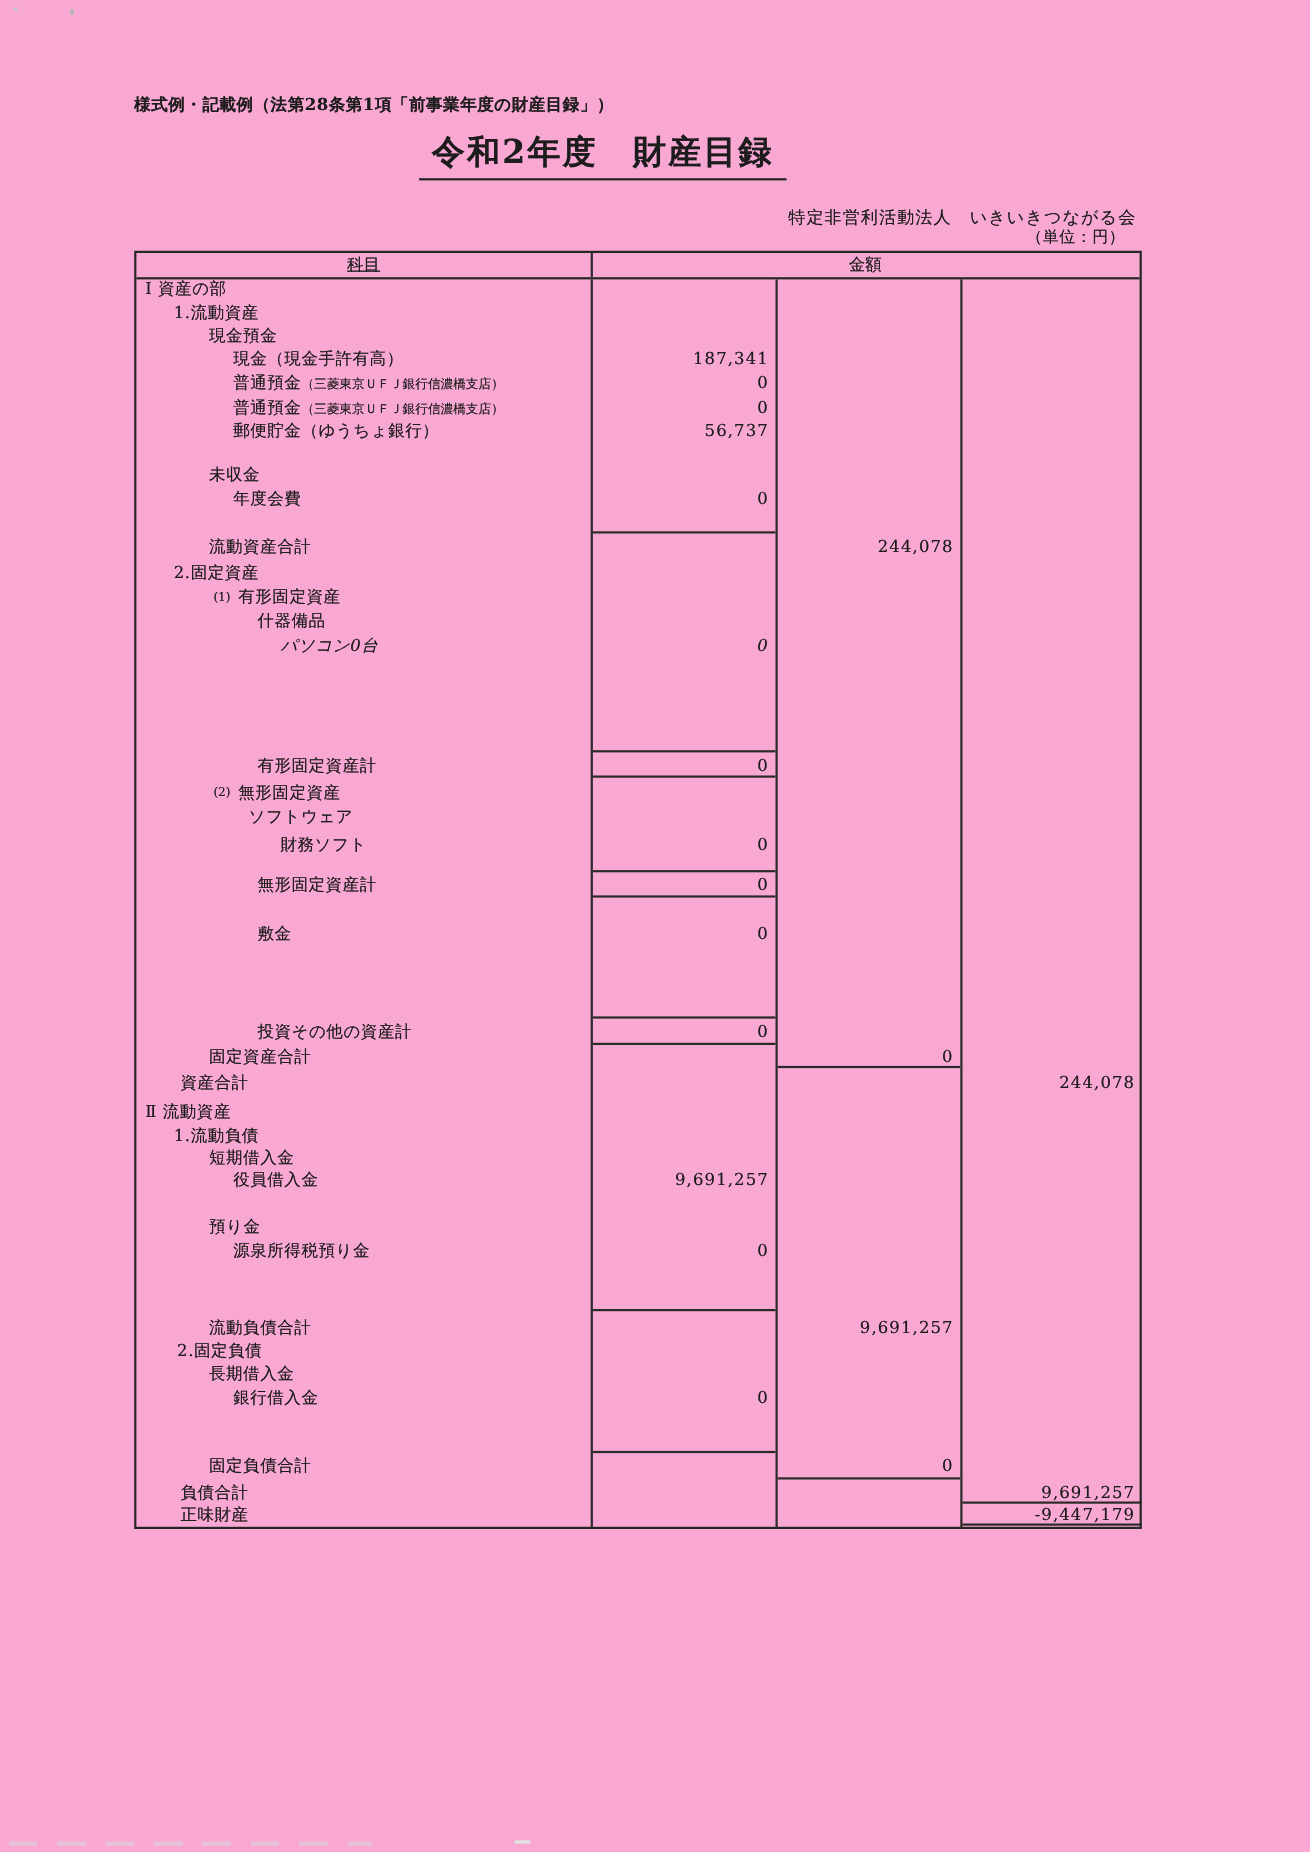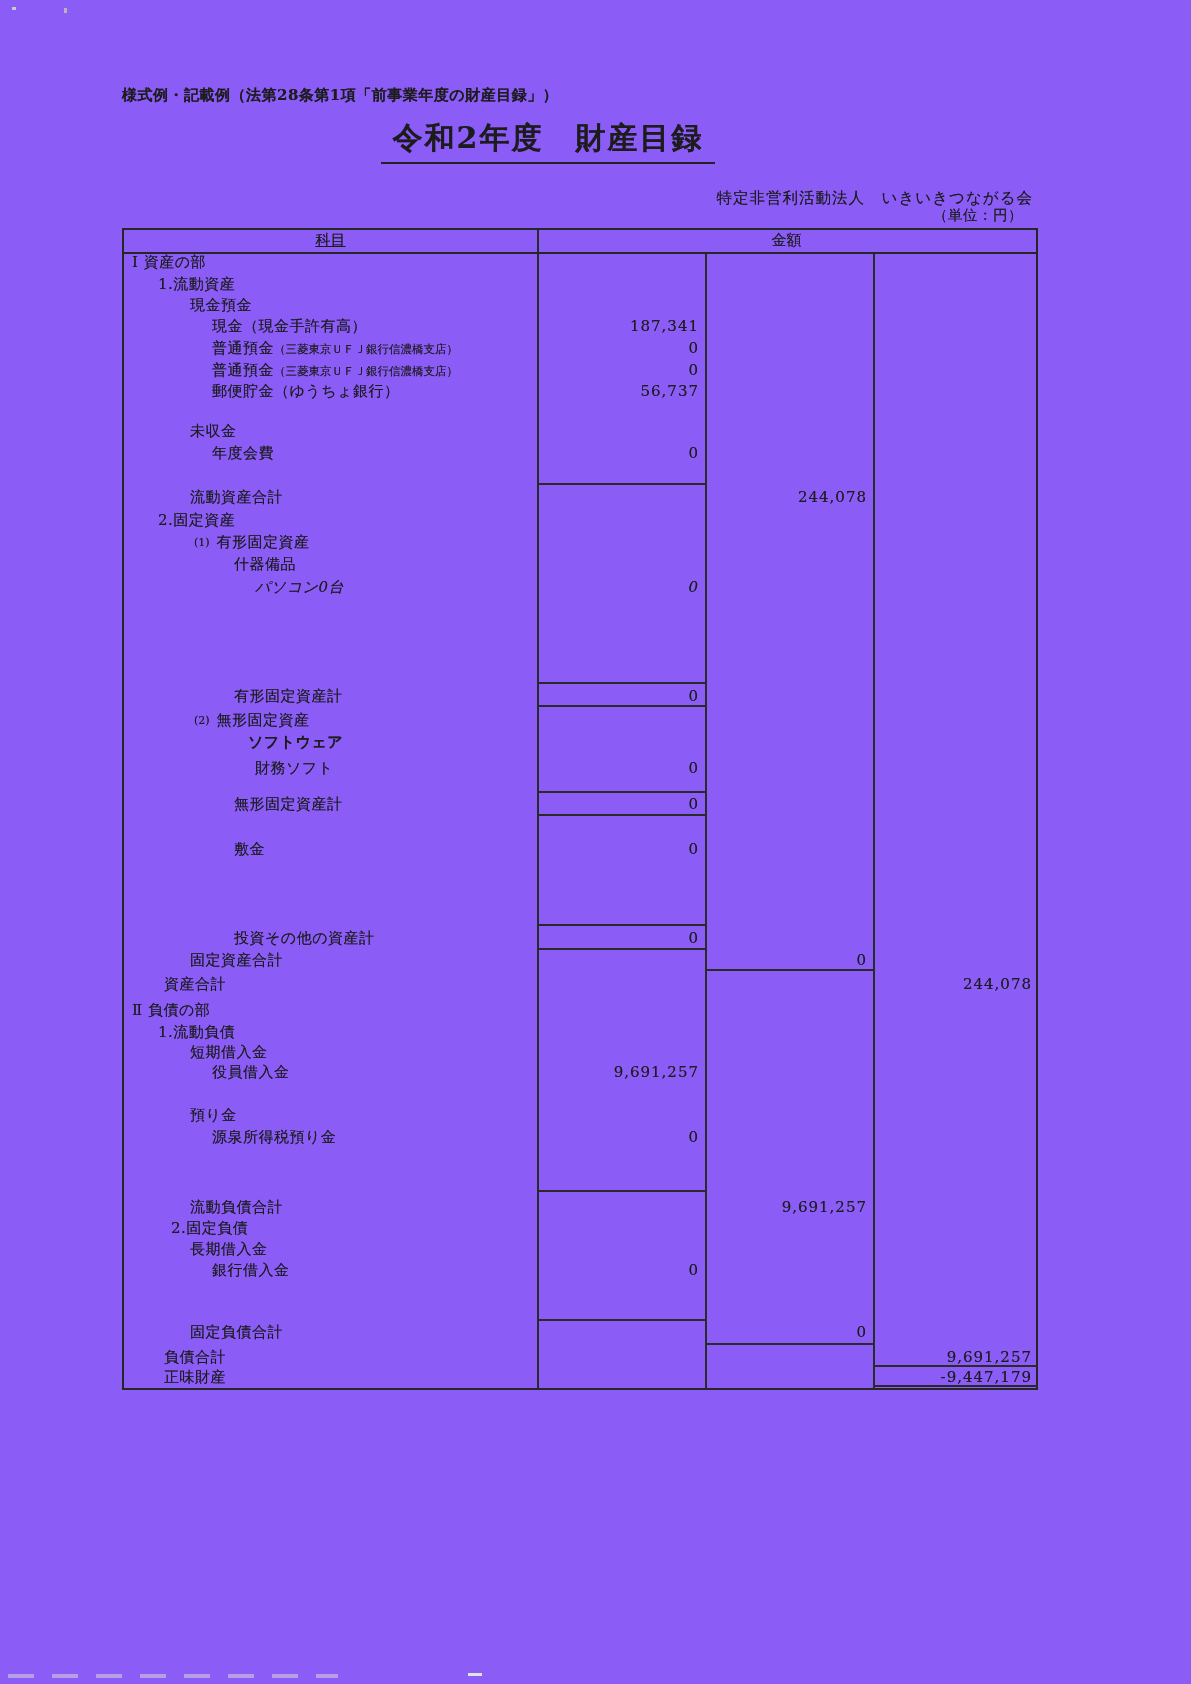--- a/index.html
+++ b/index.html
@@ -1,19 +1,19 @@
 <!DOCTYPE html>
 <html><head>
 <meta charset="utf-8">
 <style>
   html,body{margin:0;padding:0;background:#9a9a9a;}
   .page{
     position:relative;
     width:1191px;height:1684px;
-    background:#8b5cf6;
+    background:#f9a8d4;
     font-family:"DejaVu Serif","Liberation Serif",serif;
     color:#1c1c1c;
     overflow:hidden;
     text-shadow:0 0 .5px rgba(20,20,20,.55);
   }
   .note{
     position:absolute;left:122px;top:86px;
     font-size:15px;font-weight:bold;letter-spacing:.5px;white-space:pre;
   }
   .title-wrap{position:absolute;left:0;top:118px;width:1096px;text-align:center;}
@@ -135,21 +135,21 @@
           <span class="val" style="left: 415px; width: 160px;">0</span>
         </div>
         <div class="row" style="top: 432px;">
           <span class="lbl" style="left: 110px;">有形固定資産計</span>
           <span class="val" style="left: 415px; width: 160px;">0</span>
         </div>
         <div class="row" style="top: 456px;">
           <span class="lbl" style="left: 70px;"><span class="marker">(2)</span>無形固定資産</span>
         </div>
         <div class="row" style="top: 478px;">
-          <span class="lbl" style="left: 124px; font-weight: bold;">ソフトウェア</span>
+          <span class="lbl" style="left: 102px;">ソフトウェア</span>
         </div>
         <div class="row" style="top: 504px;">
           <span class="lbl" style="left: 131px;">財務ソフト</span>
           <span class="val" style="left: 415px; width: 160px;">0</span>
         </div>
         <div class="row" style="top: 540px;">
           <span class="lbl" style="left: 110px;">無形固定資産計</span>
           <span class="val" style="left: 415px; width: 160px;">0</span>
         </div>
         <div class="row" style="top: 585px;">
@@ -162,21 +162,21 @@
         </div>
         <div class="row" style="top: 696px;">
           <span class="lbl" style="left: 66px;">固定資産合計</span>
           <span class="val" style="left: 583px; width: 160px;">0</span>
         </div>
         <div class="row" style="top: 720px;">
           <span class="lbl" style="left: 40px;">資産合計</span>
           <span class="val" style="left: 751px; width: 157px;">244,078</span>
         </div>
         <div class="row" style="top: 746px;">
-          <span class="lbl" style="left: 8px;">Ⅱ 負債の部</span>
+          <span class="lbl" style="left: 8px;">Ⅱ 流動資産</span>
         </div>
         <div class="row" style="top: 768px;">
           <span class="lbl" style="left: 34px;">1.流動負債</span>
         </div>
         <div class="row" style="top: 788px;">
           <span class="lbl" style="left: 66px;">短期借入金</span>
         </div>
         <div class="row" style="top: 808px;">
           <span class="lbl" style="left: 88px;">役員借入金</span>
           <span class="val" style="left: 415px; width: 160px;">9,691,257</span>
@@ -186,21 +186,21 @@
         </div>
         <div class="row" style="top: 873px;">
           <span class="lbl" style="left: 88px;">源泉所得税預り金</span>
           <span class="val" style="left: 415px; width: 160px;">0</span>
         </div>
         <div class="row" style="top: 943px;">
           <span class="lbl" style="left: 66px;">流動負債合計</span>
           <span class="val" style="left: 583px; width: 160px;">9,691,257</span>
         </div>
         <div class="row" style="top: 964px;">
-          <span class="lbl" style="left: 47px;">2.固定負債</span>
+          <span class="lbl" style="left: 37px;">2.固定負債</span>
         </div>
         <div class="row" style="top: 985px;">
           <span class="lbl" style="left: 66px;">長期借入金</span>
         </div>
         <div class="row" style="top: 1006px;">
           <span class="lbl" style="left: 88px;">銀行借入金</span>
           <span class="val" style="left: 415px; width: 160px;">0</span>
         </div>
         <div class="row" style="top: 1068px;">
           <span class="lbl" style="left: 66px;">固定負債合計</span>

